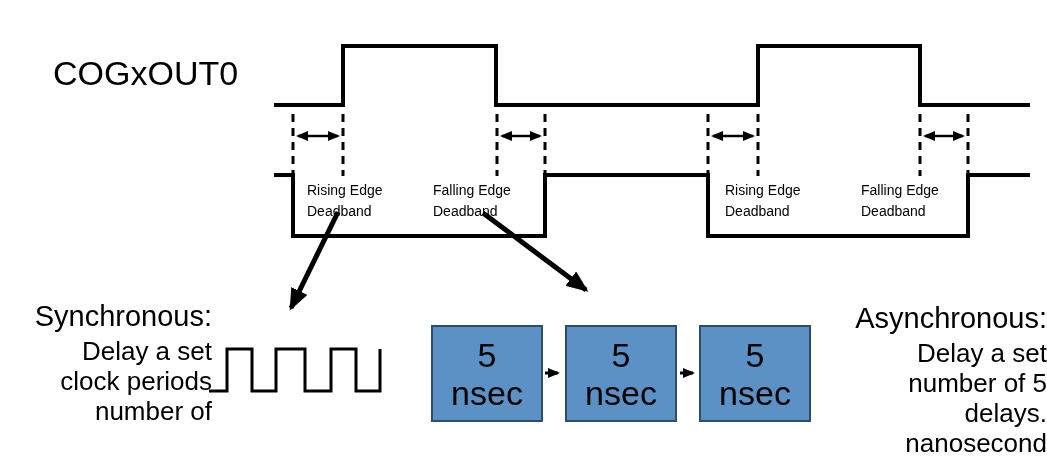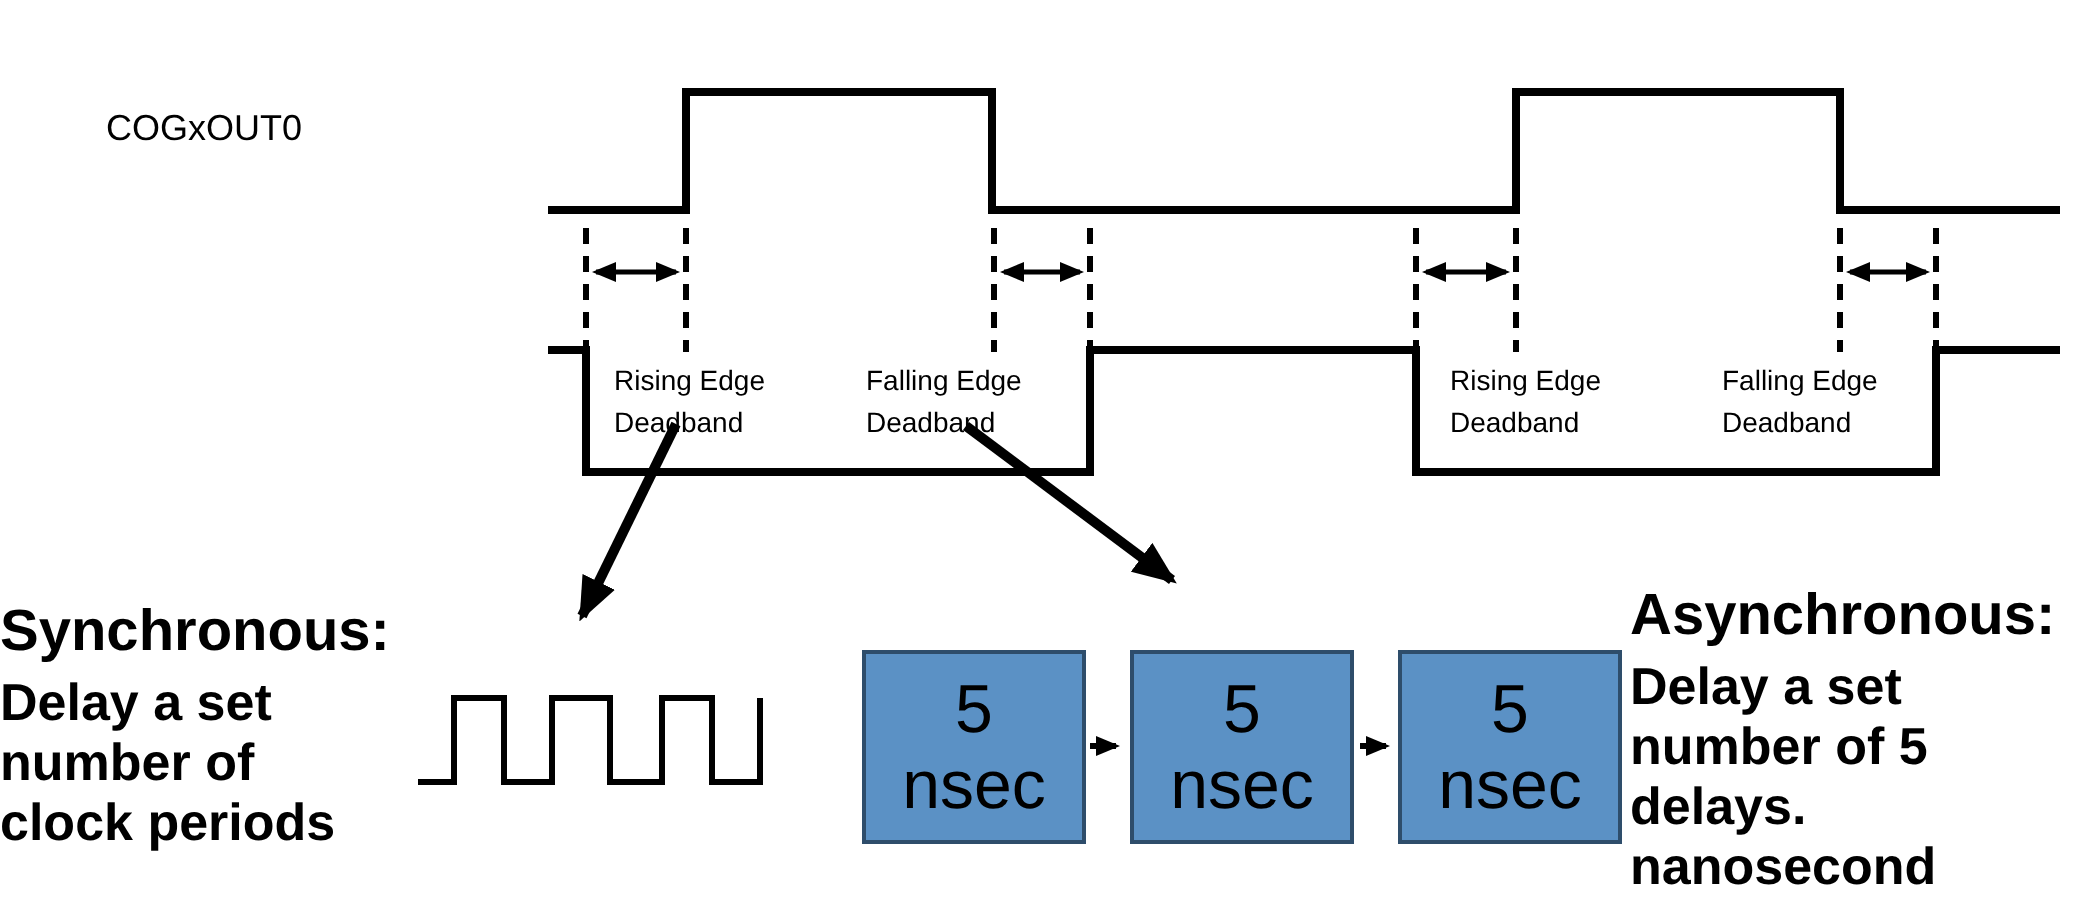--- a/index.html
+++ b/index.html
@@ -1,23 +1,23 @@
 <!DOCTYPE html>
 <html><head>
 <meta charset="utf-8">
 <style>
   html,body{margin:0;padding:0;background:#fff;}
   .stage{
     position:relative;width:1047px;height:462px;background:#ffffff;
     font-family:"Liberation Sans",sans-serif;color:#000;overflow:hidden;
   }
   .abs{position:absolute;}
-  .sig{font-size:18px;white-space:nowrap;}
+  .sig{font-size:34px;white-space:nowrap;}
   .db{font-size:14px;line-height:21px;white-space:nowrap;}
-  .note{text-align:left;font-weight:bold;}
+  .note{text-align:right;font-weight:normal;}
   .note-h{font-size:29px;line-height:33px;margin-bottom:3px;white-space:nowrap;}
   .note-l{font-size:26px;line-height:30px;white-space:nowrap;}
   .cell{
     width:112px;height:97px;border:2px solid #2E4D6B;box-sizing:border-box;
     display:flex;flex-direction:column;align-items:center;justify-content:center;
     font-size:34px;line-height:38px;text-align:center;
   }
   svg{display:block;}
 </style>
 </head>
@@ -86,25 +86,25 @@
     <div>Deadband</div>
   </div>
   <div class="abs db" style="left:861px;top:180px">
     <div>Falling Edge</div>
     <div>Deadband</div>
   </div>
 
   <div class="abs note" style="left:0;top:300px;width:212px">
     <div class="note-h">Synchronous:</div>
     <div class="note-l">Delay a set</div>
+    <div class="note-l">clock periods</div>
     <div class="note-l">number of</div>
-    <div class="note-l">clock periods</div>
   </div>
 
-  <div class="abs note" style="left:815px;top:292px;width:232px">
+  <div class="abs note" style="left:815px;top:302px;width:232px">
     <div class="note-h">Asynchronous:</div>
     <div class="note-l">Delay a set</div>
     <div class="note-l">number of 5</div>
     <div class="note-l">delays.</div>
     <div class="note-l">nanosecond</div>
   </div>
 
   <div class="abs cell" style="left: 431px; top: 325px; background: rgb(91, 145, 197); border-color: rgb(46, 77, 107);">
     <div>5</div>
     <div>nsec</div>

